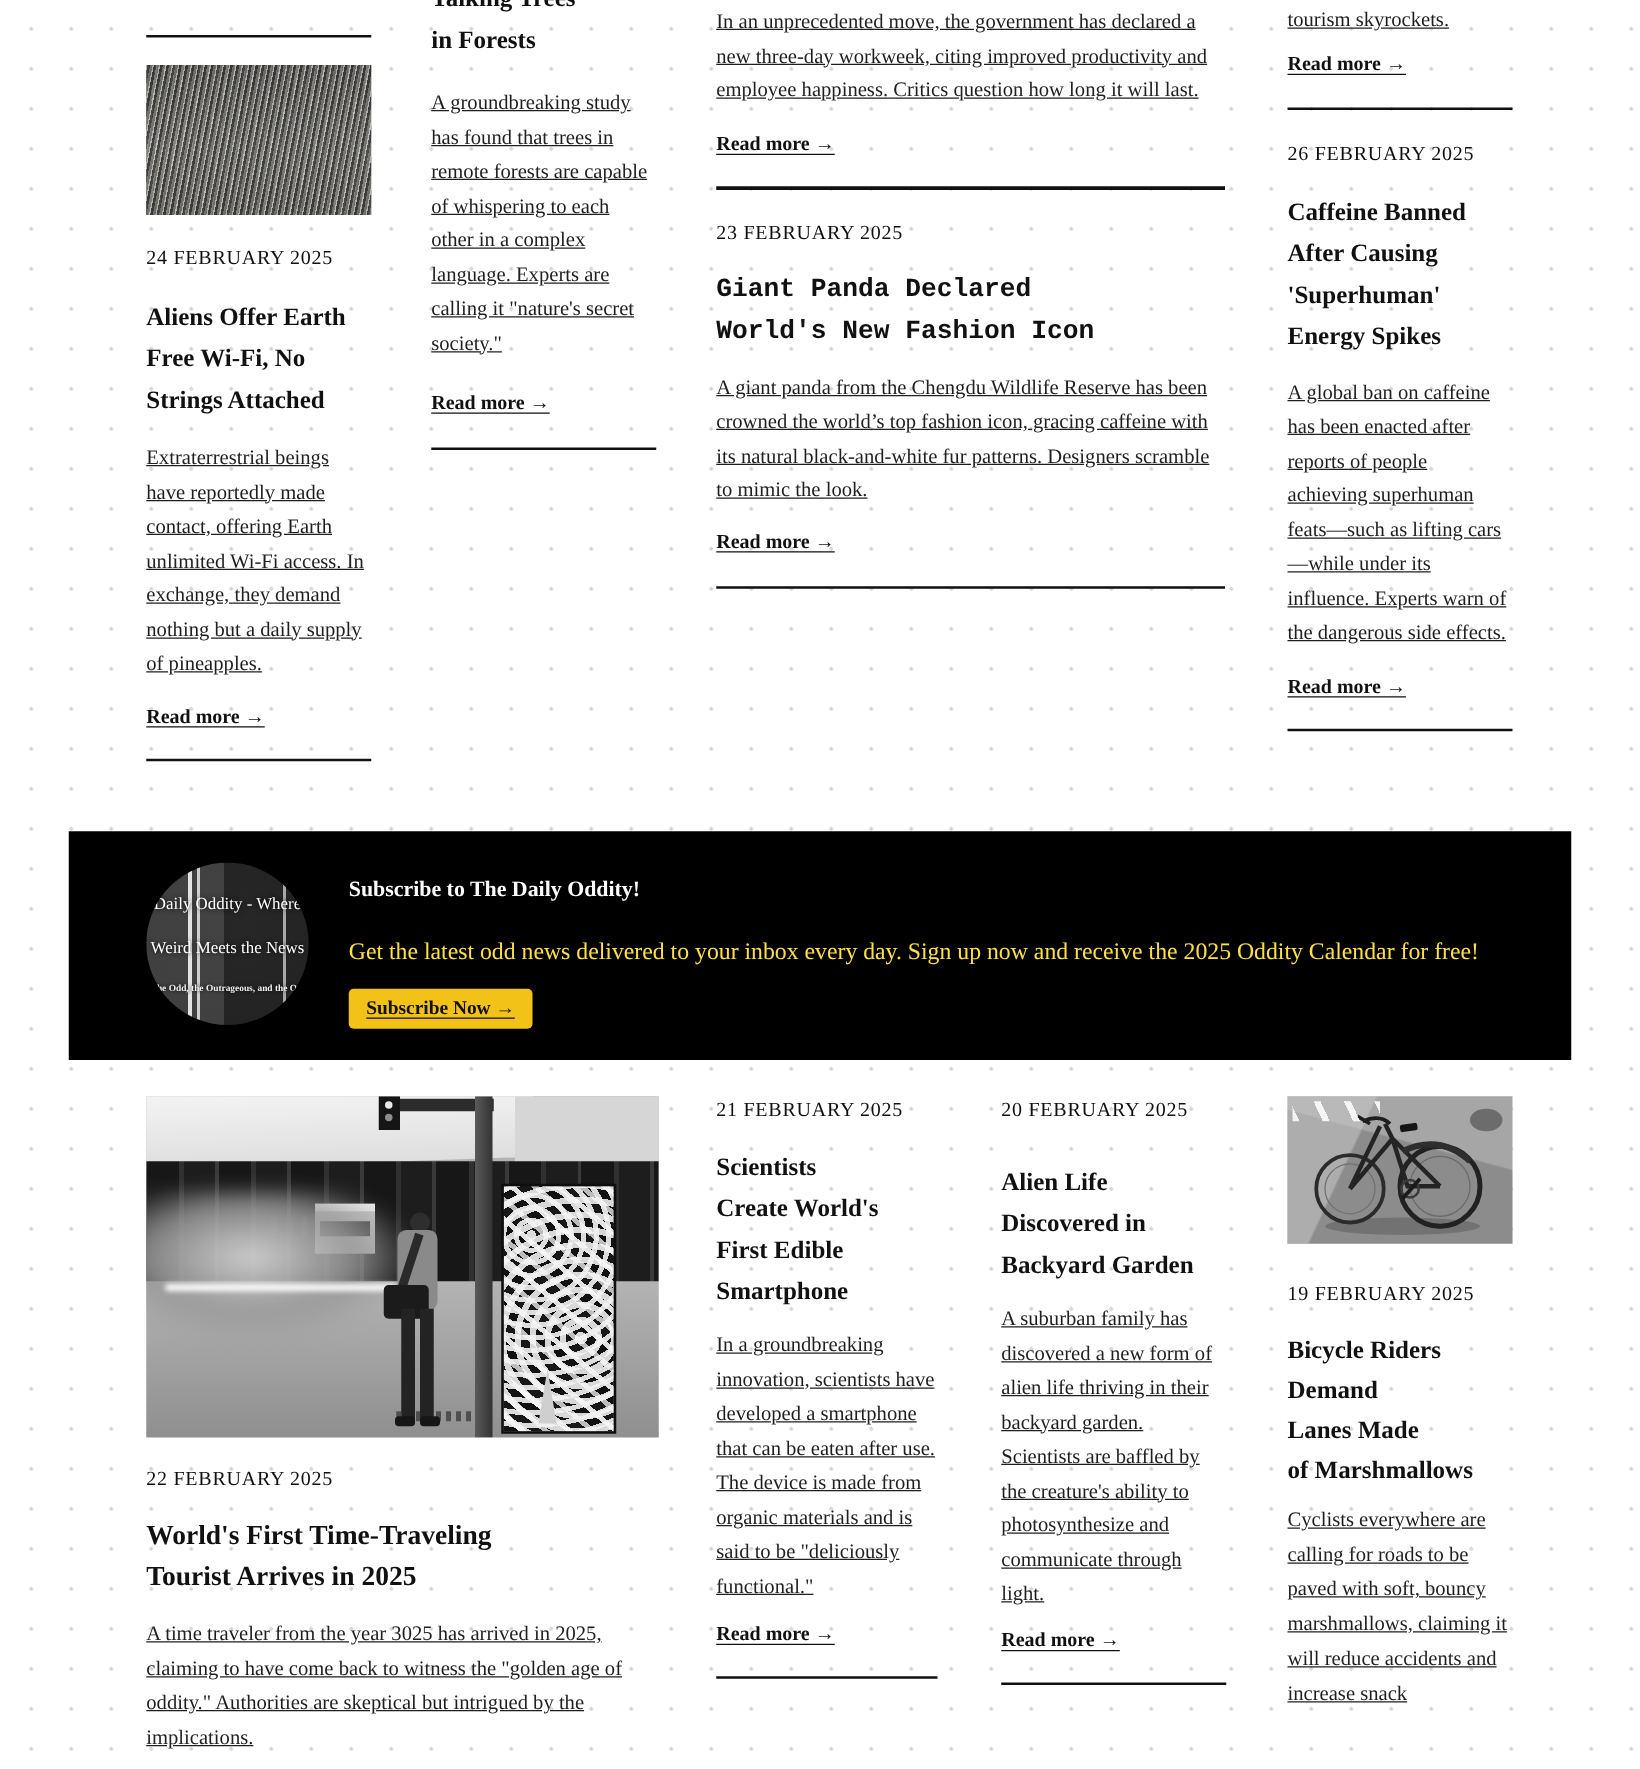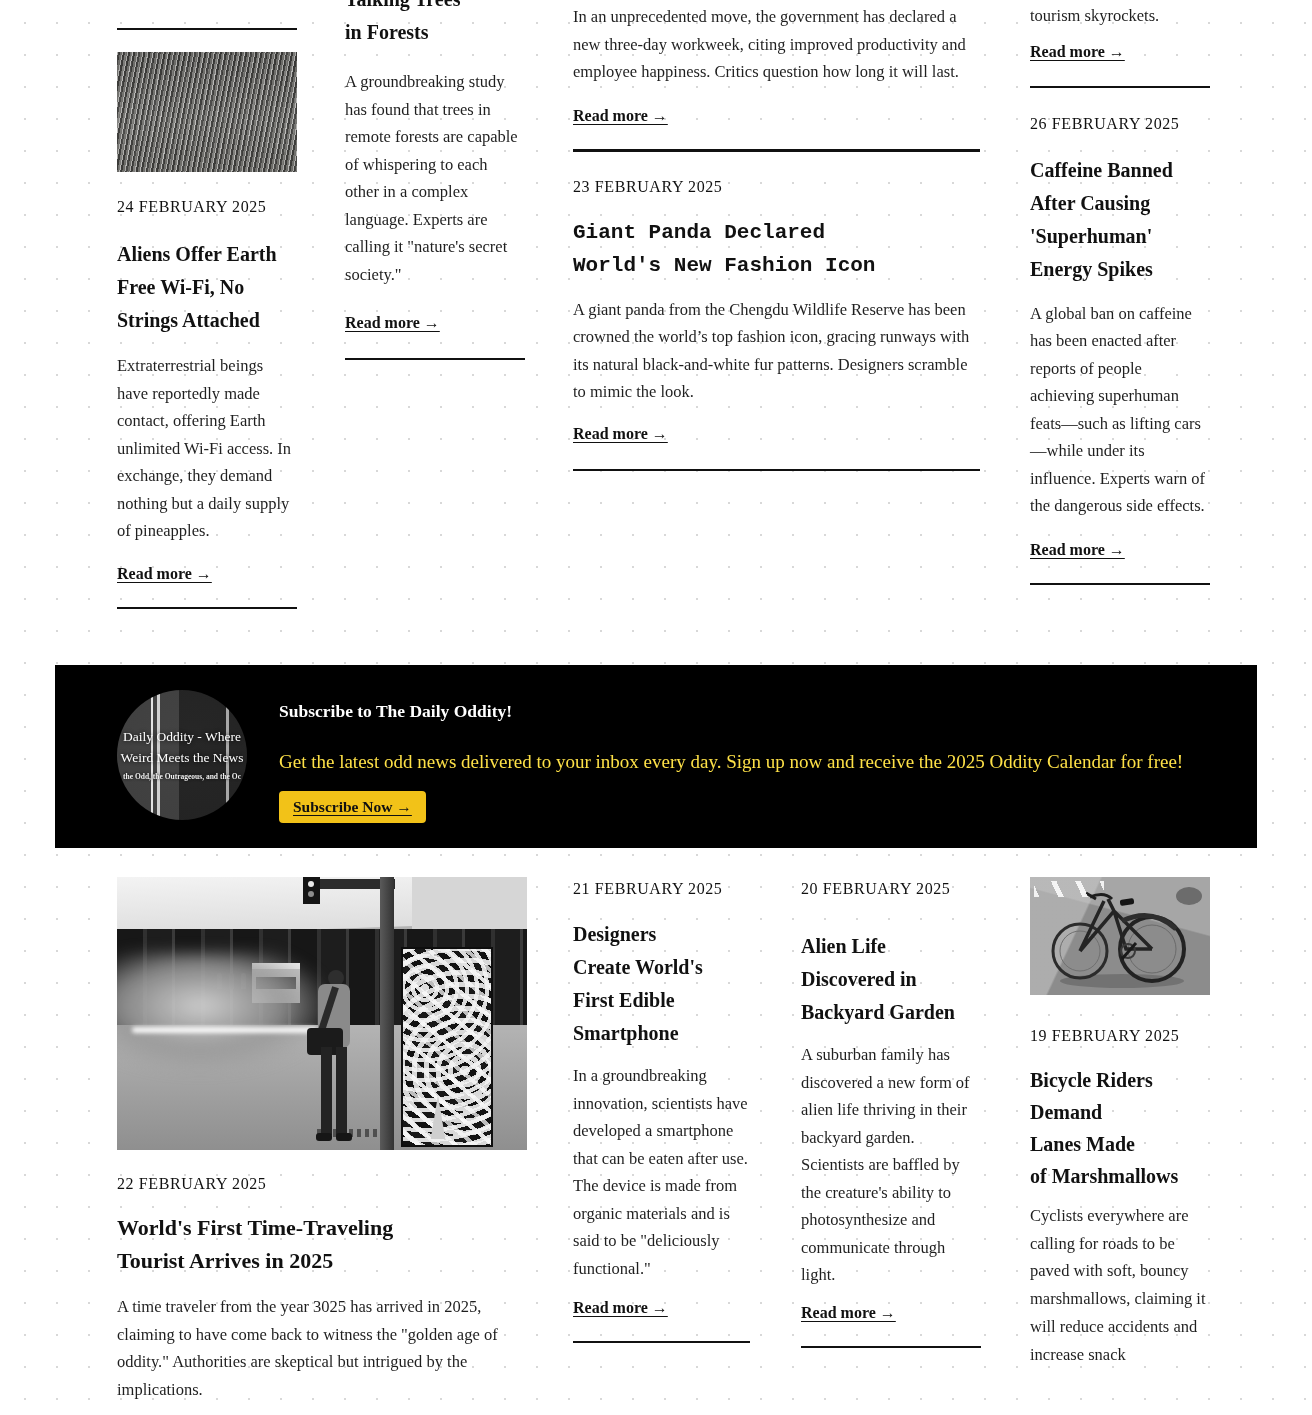--- a/index.html
+++ b/index.html
@@ -13,21 +13,21 @@
     font-family:"Liberation Serif","DejaVu Serif",serif;
     color:#1c1c1c;
   }
   .col { position:absolute; top:0; }
   .rule { border:none; border-top:2px solid #111; width:100%; }
   .rule.thick { border-top-width:3px; }
   .date { font-size:16px; font-weight:normal; letter-spacing:.6px; color:#111; white-space:nowrap; }
   .title { font-weight:bold; color:#111; white-space:pre-line; font-size:20px; line-height:33px; }
   .title.big { font-size:22px; }
   .title.mid { font-size:21px;font-family:Liberation Mono, monospace; }
-  .excerpt { font-size:16.5px; line-height:27.5px; color:#1f1f1f; }
+  .excerpt { font-size:16.5px; line-height:27.5px; color:#1f1f1f;text-decoration:underline; }
   .readmore { display:inline-block; font-size:16px; font-weight:bold; color:#111;
               text-decoration:underline; text-underline-offset:3px; cursor:pointer; }
 
   
   .photo { position:relative; overflow:hidden; }
   .fur-photo {
     width:180px; height:120px;
     background:
       repeating-linear-gradient(101deg, rgba(235,235,235,.55) 0 1px, rgba(30,30,30,.55) 1px 3px, rgba(130,130,128,.45) 3px 5px),
       repeating-linear-gradient(96deg, rgba(255,255,255,.18) 0 2px, rgba(0,0,0,0) 2px 7px),
@@ -77,21 +77,21 @@
     background:repeating-linear-gradient(65deg, rgba(255,255,255,.85) 0 5px, rgba(0,0,0,0) 5px 22px); }
   .bike-manhole { position:absolute; left:146px; top:10px; width:26px; height:18px; border-radius:50%; background:#6c6c6c; }
 
   
   .banner { position:absolute; left:55px; top:665px; width:1202px; height:183px; background:#000000; color:#ffffff; }
   .logo { position:absolute; left:62px; top:25px; width:130px; height:130px; border-radius:50%; overflow:hidden;
     background:
       linear-gradient(90deg, rgba(0,0,0,0) 0 26%, rgba(255,255,255,.85) 26% 28%, rgba(0,0,0,0) 28% 31%, rgba(255,255,255,.75) 31% 33%, rgba(0,0,0,0) 33% 84%, rgba(255,255,255,.6) 84% 86%, rgba(0,0,0,0) 86%),
       linear-gradient(90deg, rgba(70,70,70,.9) 0 48%, rgba(38,38,38,.9) 48% 100%),
       radial-gradient(circle at 60% 40%, #2e2e2e, #090909 75%);
-    display:flex; flex-direction:column; justify-content:center; align-items:center; text-align:center; }
+    display:flex; flex-direction:column; justify-content:center; align-items:center; text-align:center;gap:14px; }
   .logo-l1 { font-size:13.5px; color:#fff; text-shadow:0 0 4px #000; }
   .logo-l2 { font-size:13.5px; color:#fff; margin-top:5px; text-shadow:0 0 4px #000; }
   .logo-l3 { font-size:7.5px; font-weight:bold; color:#f0f0f0; margin-top:6px; text-shadow:0 0 3px #000; }
   .banner-heading { position:absolute; left:224px; top:36px; font-size:17.5px; font-weight:bold; color:#ffffff; }
   .banner-body { position:absolute; left:224px; top:86px; width:960px; font-size:19px; color:#fde047; }
   .subscribe-btn { position:absolute; left:224px; top:126px; height:32px; padding:0 14px;
     background:#f2c218; border:none; border-radius:4px; cursor:pointer;
     font-family:"Liberation Serif","DejaVu Serif",serif; font-size:15.5px; font-weight:bold; color:#111;
     text-decoration:underline; text-underline-offset:3px; display:flex; align-items:center; }
 </style>
@@ -123,21 +123,21 @@
   <div class="col" style="left:573px; width:407px;">
     <div>
       <div class="excerpt" style="margin-top:3px">In an unprecedented move, the government has declared a new three-day workweek, citing improved productivity and employee happiness. Critics question how long it will last.</div>
       <a class="readmore" style="margin-top:21px">Read more →</a>
       <div class="rule thick" style="margin-top:24px"></div>
     </div>
     <div>
       <div class="date" style="margin-top:26px">23 FEBRUARY 2025</div>
       <div class="title mid" style="margin-top:20px">Giant Panda Declared
 World's New Fashion Icon</div>
-      <div class="excerpt" style="margin-top:14px">A giant panda from the Chengdu Wildlife Reserve has been crowned the world’s top fashion icon, gracing runways with its natural black-and-white fur patterns. Designers scramble to mimic the look.</div>
+      <div class="excerpt" style="margin-top:14px">A giant panda from the Chengdu Wildlife Reserve has been crowned the world’s top fashion icon, gracing caffeine with its natural black-and-white fur patterns. Designers scramble to mimic the look.</div>
       <a class="readmore" style="margin-top:19px">Read more →</a>
       <div class="rule" style="margin-top:26px"></div>
     </div>
   </div>
 
   <div class="col" style="left:1030px; width:180px;">
     <div>
       <div class="excerpt" style="margin-top:2px">tourism skyrockets.</div>
       <a class="readmore" style="margin-top:13px">Read more →</a>
       <div class="rule" style="margin-top:25px"></div>
@@ -194,21 +194,21 @@
       <div class="sp sp-signal"></div>
     </div>
     <div class="date" style="margin-top:25px">22 FEBRUARY 2025</div>
     <div class="title big" style="margin-top:18px">World's First Time-Traveling
 Tourist Arrives in 2025</div>
     <div class="excerpt" style="margin-top:16px">A time traveler from the year 3025 has arrived in 2025, claiming to have come back to witness the "golden age of oddity." Authorities are skeptical but intrigued by the implications.</div>
   </div>
 
   <div class="col" style="left:573px; top:877px; width:177px;">
     <div class="date" style="margin-top:3px">21 FEBRUARY 2025</div>
-    <div class="title" style="margin-top:20px">Designers
+    <div class="title" style="margin-top:20px">Scientists
 Create World's
 First Edible
 Smartphone</div>
     <div class="excerpt" style="margin-top:12px">In a groundbreaking innovation, scientists have developed a smartphone that can be eaten after use. The device is made from organic materials and is said to be "deliciously functional."</div>
     <a class="readmore" style="margin-top:17px">Read more →</a>
     <div class="rule" style="margin-top:24px"></div>
   </div>
 
   <div class="col" style="left:801px; top:877px; width:180px;">
     <div class="date" style="margin-top:3px">20 FEBRUARY 2025</div>

